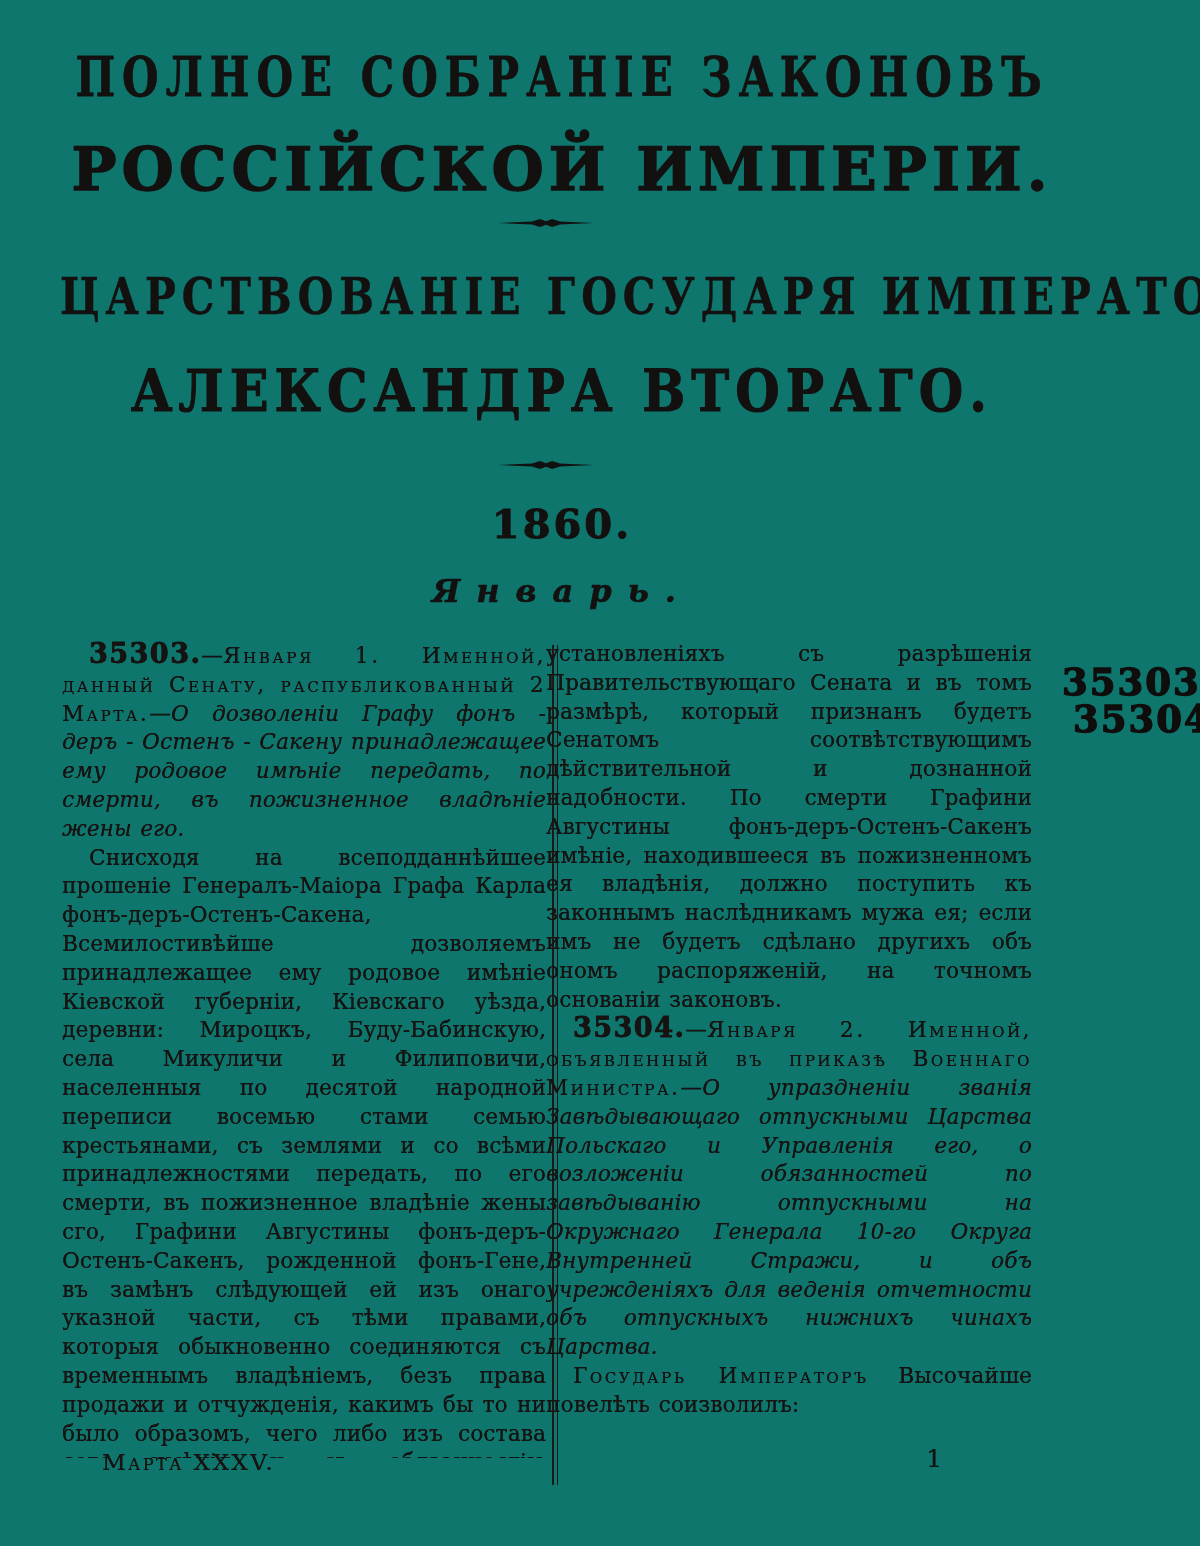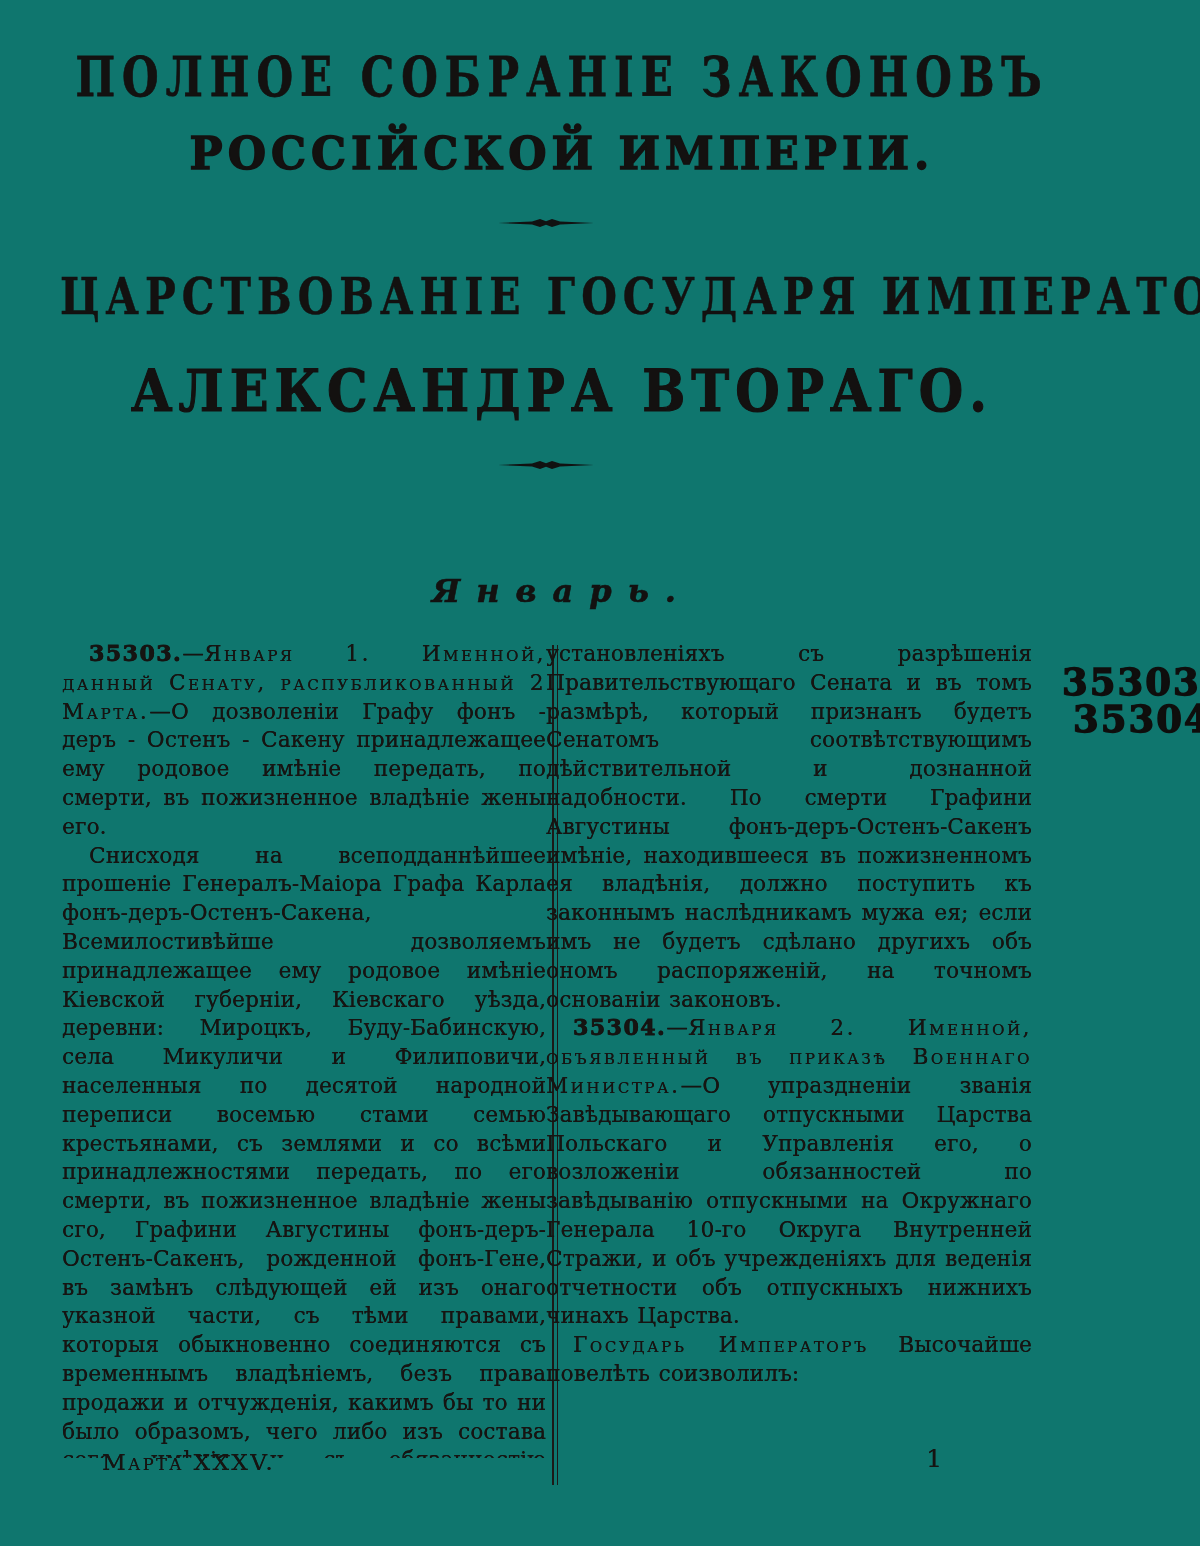--- a/index.html
+++ b/index.html
@@ -12,21 +12,21 @@
   }
   .page{position:relative;width:1200px;height:1546px;background:#0f766e;}
 
   
   .hline{
     position:absolute;left:60px;width:1004px;
     text-align:center;white-space:nowrap;
     font-weight:bold;color:#131110;
   }
   #t1{top:46px;font-size:42px;letter-spacing:7px;transform:scaleY(1.28);transform-origin:center top;-webkit-text-stroke:0.6px #131110;}
-  #t2{top:128px;font-size:44px;letter-spacing:5px;-webkit-text-stroke:1.4px #131110;}
+  #t2{top:134px;font-size:60px;letter-spacing:5px;-webkit-text-stroke:1.4px #131110;}
   #r1{top:268px;font-size:41px;letter-spacing:6px;transform:scaleY(1.22);transform-origin:center top;-webkit-text-stroke:0.4px #131110;}
   #r2{top:356px;font-size:51px;letter-spacing:6px;transform:scaleY(1.14);transform-origin:center top;-webkit-text-stroke:1px #131110;}
   #year{top:500px;font-size:40px;letter-spacing:3px;-webkit-text-stroke:1px #131110;}
   #month{top:572px;font-size:32px;font-style:italic;letter-spacing:16px;-webkit-text-stroke:0.6px #131110;}
 
   .orn{position:absolute;left:498px;width:96px;height:12px;}
   #orn1{top:217px;}
   #orn2{top:459px;}
 
   
@@ -37,23 +37,23 @@
     position:absolute;left:552px;top:645px;height:840px;width:3px;
     border-left:2px solid #1c1a18;border-right:1px solid #1c1a18;
   }
   .para{
     margin:0;text-align:justify;
     font-size:21.5px;line-height:28.8px;
     letter-spacing:0.2px;word-spacing:1.5px;
     text-shadow:0.25px 0 0 currentColor;
   }
   .para.indent{text-indent:27px;}
-  .seg-number{font-weight:bold;font-size:22px;line-height:1;letter-spacing:1.5px;-webkit-text-stroke:0.8px;}
+  .seg-number{font-weight:bold;font-size:27px;line-height:1;letter-spacing:1.5px;-webkit-text-stroke:0.8px;}
   .seg-caps{font-variant:small-caps;letter-spacing:2.6px;}
-  .seg-italic{}
+  .seg-italic{font-style:italic;}
 
   
   .margin-number{
     position:absolute;font-weight:bold;color:#0f0e0d;
     font-size:37px;letter-spacing:2px;-webkit-text-stroke:1.4px #0f0e0d;
     white-space:nowrap;
   }
   #mn1{left:1062px;top:636px;margin-top:24px;}
   #mn2{left:1073px;top:697px;}
 
@@ -77,20 +77,21 @@
     <path d="M0 6 L34 4.6 L42 2 L48 4.2 L54 2 L62 4.6 L96 6 L62 7.4 L54 10 L48 7.8 L42 10 L34 7.4 Z" fill="#111"></path>
   </svg>
 
   <div class="hline" id="r1">ЦАРСТВОВАНІЕ ГОСУДАРЯ ИМПЕРАТОРА</div>
   <div class="hline" id="r2">АЛЕКСАНДРА ВТОРАГО.</div>
 
   <svg class="orn" id="orn2" viewBox="0 0 96 12" aria-hidden="true">
     <path d="M0 6 L34 4.6 L42 2 L48 4.2 L54 2 L62 4.6 L96 6 L62 7.4 L54 10 L48 7.8 L42 10 L34 7.4 Z" fill="#111"></path>
   </svg>
 
+  <div class="hline" id="year">1860.</div>
   <div class="hline" id="month">Январь.</div>
 
   <section class="col" id="col-left">
       <p class="para indent"><span class="seg-number">35303.</span><span class="seg-plain">—</span><span class="seg-caps">Января 1. Именной, данный Сенату, распубликованный 2 Марта.</span><span class="seg-plain">—</span><span class="seg-italic">О дозволеніи Графу фонъ - деръ - Остенъ - Сакену принадлежащее ему родовое имѣніе передать, по смерти, въ пожизненное владѣніе жены его.</span></p>
       <p class="para indent"><span class="seg-plain">Снисходя на всеподданнѣйшее прошеніе Генералъ-Маіора Графа Карла фонъ-деръ-Остенъ-Сакена, Всемилостивѣйше дозволяемъ принадлежащее ему родовое имѣніе Кіевской губерніи, Кіевскаго уѣзда, деревни: Мироцкъ, Буду-Бабинскую, села Микуличи и Филиповичи, населенныя по десятой народной переписи восемью стами семью крестьянами, съ землями и со всѣми принадлежностями передать, по его смерти, въ пожизненное владѣніе жены сго, Графини Августины фонъ-деръ-Остенъ-Сакенъ, рожденной фонъ-Гене, въ замѣнъ слѣдующей ей изъ онаго указной части, съ тѣми правами, которыя обыкновенно соединяются съ временнымъ владѣніемъ, безъ права продажи и отчужденія, какимъ бы то ни было образомъ, чего либо изъ состава сего имѣнія и съ обязанностію уплачивать лежащіе на ономъ долги. Въ случаѣ необходимости, для поддержанія имѣнія, дозволяется женѣ просителя залогъ и перезалогъ онаго въ государственныхъ кредитныхъ</span></p>
     </section>
   <div id="divider"></div>
   <section class="col" id="col-right">
       <p class="para"><span class="seg-plain">установленіяхъ съ разрѣшенія Правительствующаго Сената и въ томъ размѣрѣ, который признанъ будетъ Сенатомъ соотвѣтствующимъ дѣйствительной и дознанной надобности. По смерти Графини Августины фонъ-деръ-Остенъ-Сакенъ имѣніе, находившееся въ пожизненномъ ея владѣнія, должно поступить къ законнымъ наслѣдникамъ мужа ея; если имъ не будетъ сдѣлано другихъ объ ономъ распоряженій, на точномъ основаніи законовъ.</span></p>
       <p class="para indent"><span class="seg-number">35304.</span><span class="seg-plain">—</span><span class="seg-caps">Января 2. Именной, объявленный въ приказѣ Военнаго Министра.</span><span class="seg-plain">—</span><span class="seg-italic">О упраздненіи званія Завѣдывающаго отпускными Царства Польскаго и Управленія его, о возложеніи обязанностей по завѣдыванію отпускными на Окружнаго Генерала 10-го Округа Внутренней Стражи, и объ учрежденіяхъ для веденія отчетности объ отпускныхъ нижнихъ чинахъ Царства.</span></p>

